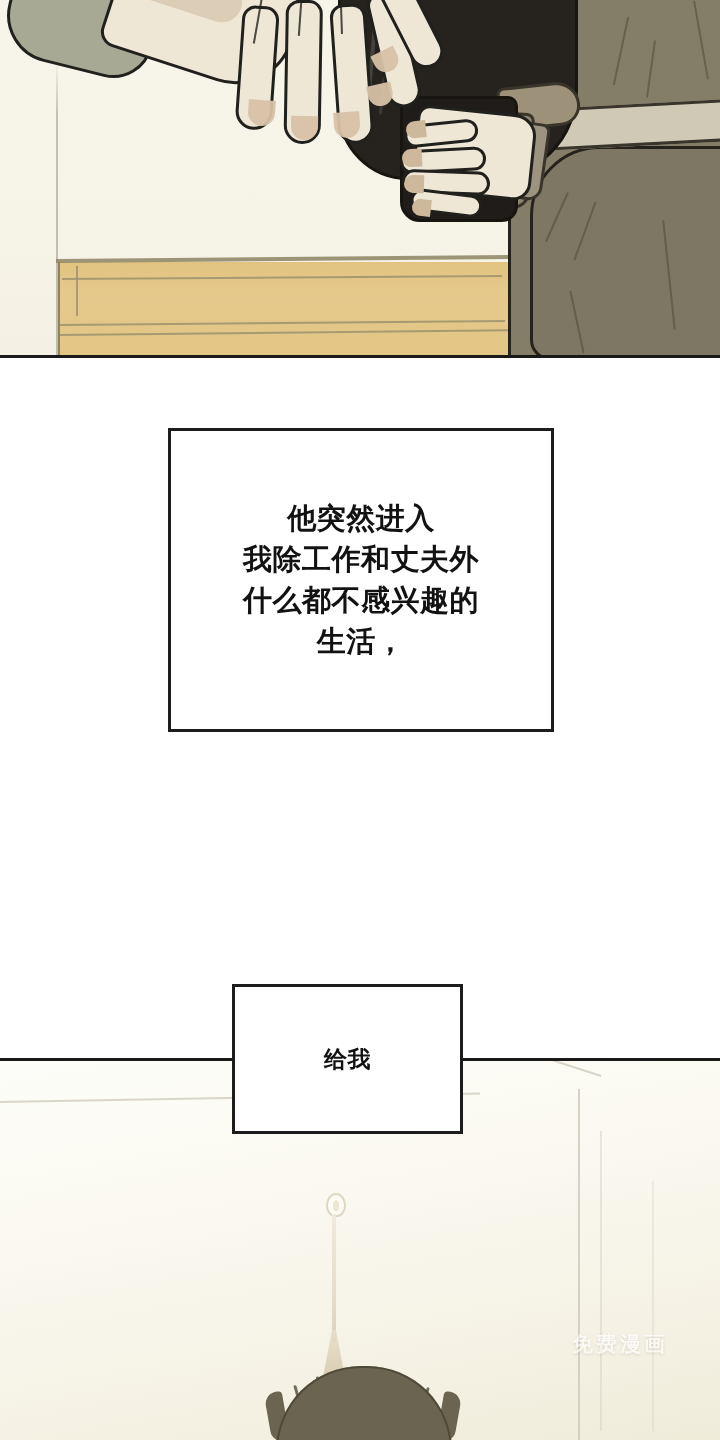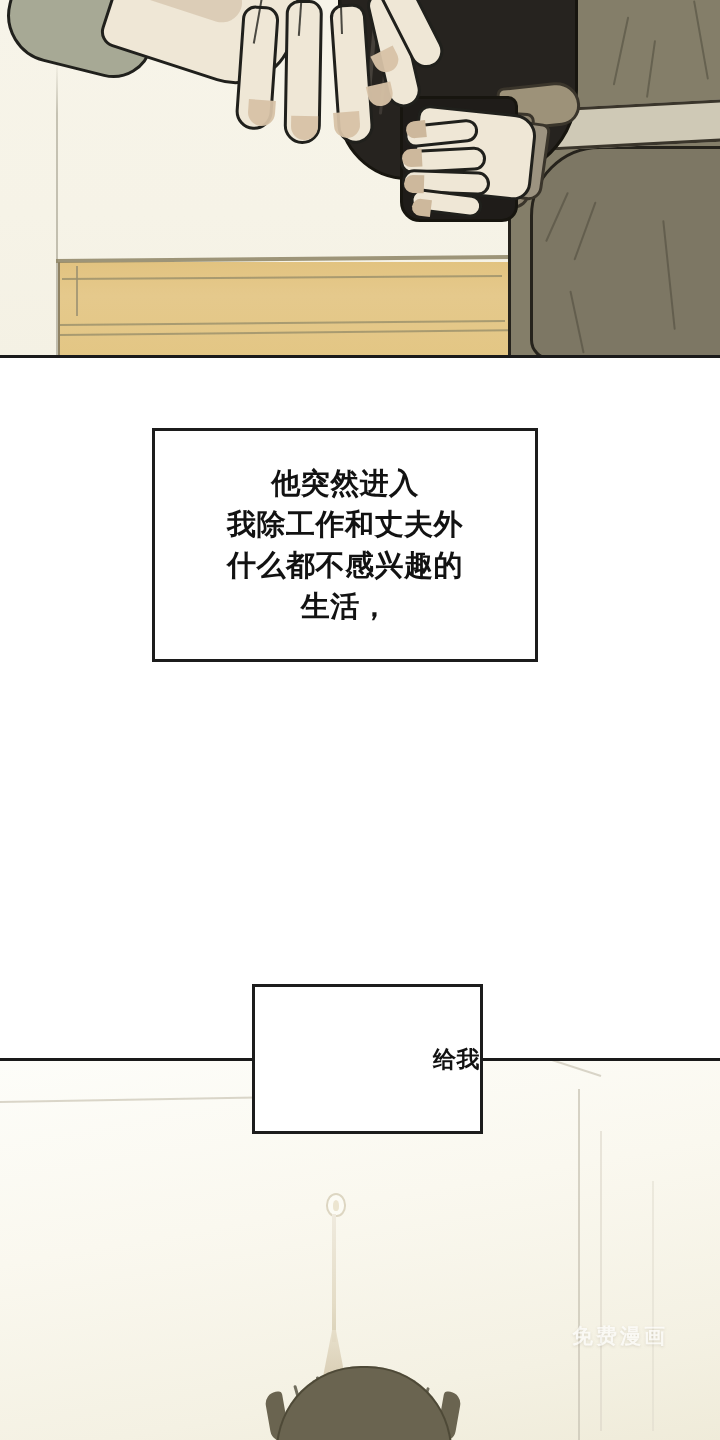--- a/index.html
+++ b/index.html
@@ -199,28 +199,28 @@
   .caption-box {
     position:absolute;
     background:#ffffff;
     border:3px solid #1c1c1c;
     display:flex; align-items:center; justify-content:center;
     text-align:center;
     color:#121212;
     z-index:30;
   }
   #caption-1 {
-    left:152px; top:428px; width:386px; height:234px;
+    left:168px; top:428px; width:386px; height:304px;
   }
   #caption-1 .caption-text {
     font-size:29px; line-height:1.42; font-weight:600; letter-spacing:.5px;
     white-space:pre-line;
   }
   #caption-2 {
-    left:252px; top:984px; width:231px; height:150px;justify-content:flex-end;
+    left:232px; top:984px; width:231px; height:150px;
   }
   #caption-2 .caption-text {
     font-size:23px; line-height:1.4; font-weight:600; letter-spacing:.5px;
   }
 
   
   .panel-bottom {
     position:absolute; left:0; top:1058px;
     width:720px; height:382px;
     overflow:hidden;
@@ -312,20 +312,21 @@
     z-index:25; text-align:center; opacity:.72;
     pointer-events:none;
   }
   .wm-logo {
     font-size:44px; font-weight:700; letter-spacing:2px;
     color:rgba(255,255,255,.92);
     text-shadow:0 1px 3px rgba(140,130,110,.35);
     line-height:1;
   }
   .wm-sub {
+    margin-top:8px;
     font-size:21px; font-weight:700; letter-spacing:3px;
     color:rgba(255,255,255,.92);
     text-shadow:0 1px 3px rgba(140,130,110,.35);
   }
 </style>
 </head>
 <body>
 
 <div id="page">
 

